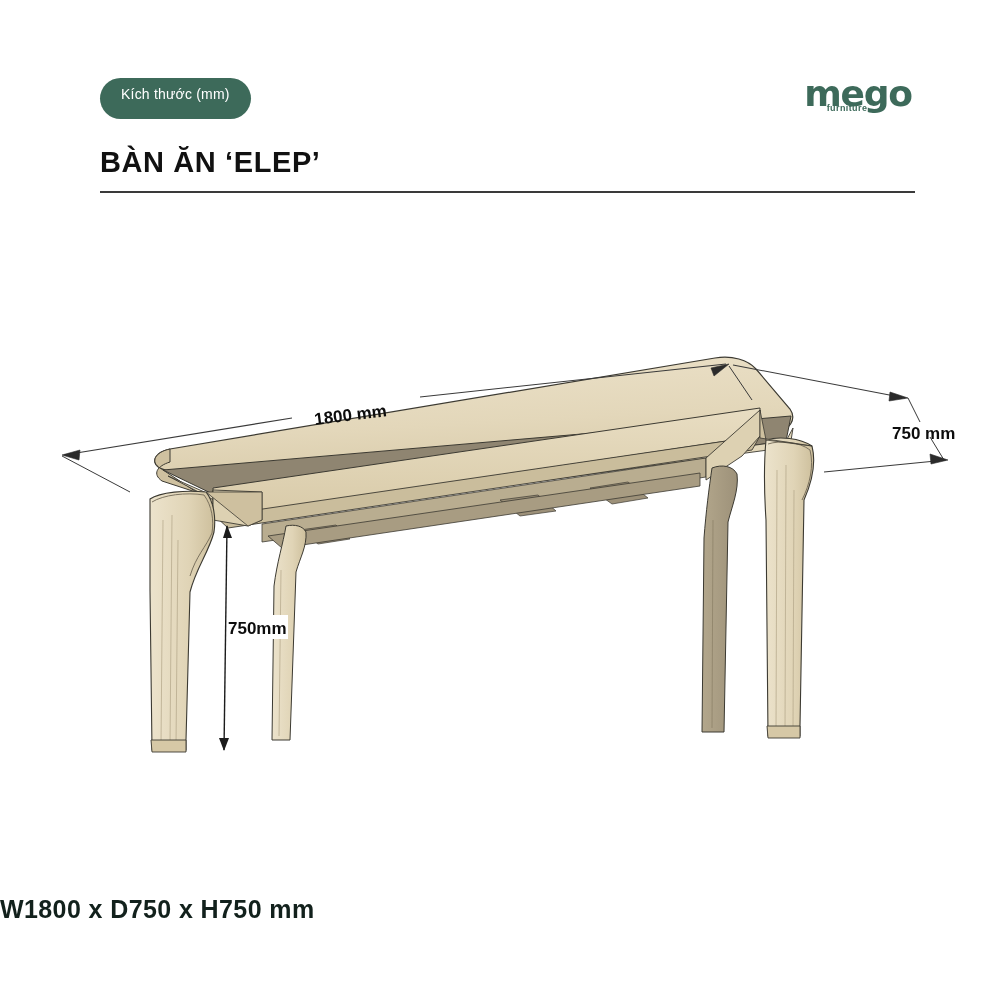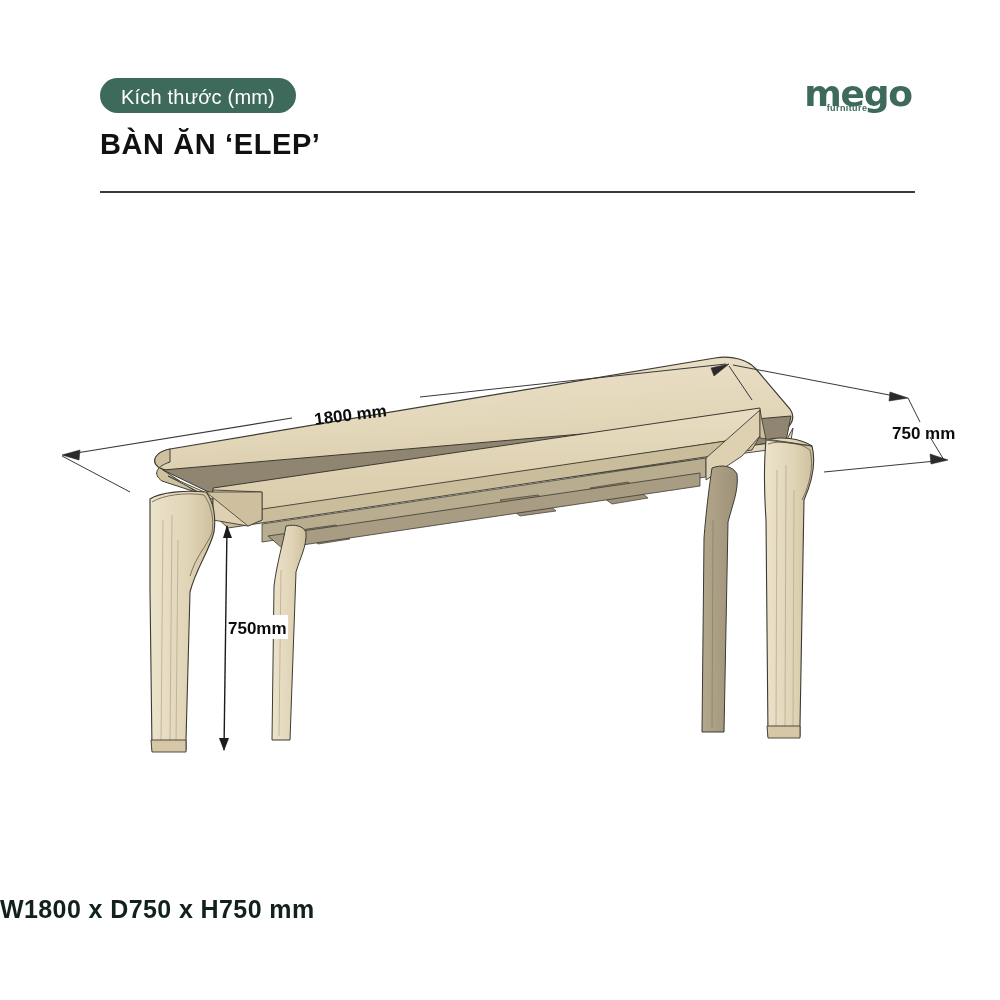--- a/index.html
+++ b/index.html
@@ -25,29 +25,29 @@
     position: absolute;
     left: 100px;
     top: 78px;
     width: 815px;
     height: 115px;
   }
   .badge {
     display: inline-block;
     background: #3d6a5a;
     color: #ffffff;
-    font-size: 20px;
+    font-size: 14px;
     font-weight: 400;
     letter-spacing: 0.2px;
-    padding: 8px 21px 4px 21px;
+    padding: 8px 21px 17px 21px;
     border-radius: 22px;
     line-height: 1.15;
   }
   .title {
-    margin-top: 17px;
+    margin-top: 29px;
     font-size: 29px;
     font-weight: bold;
     letter-spacing: 0.6px;
     color: #111111;
     line-height: 1;
   }
   .rule {
     position: absolute;
     left: 0;
     top: 113px;

